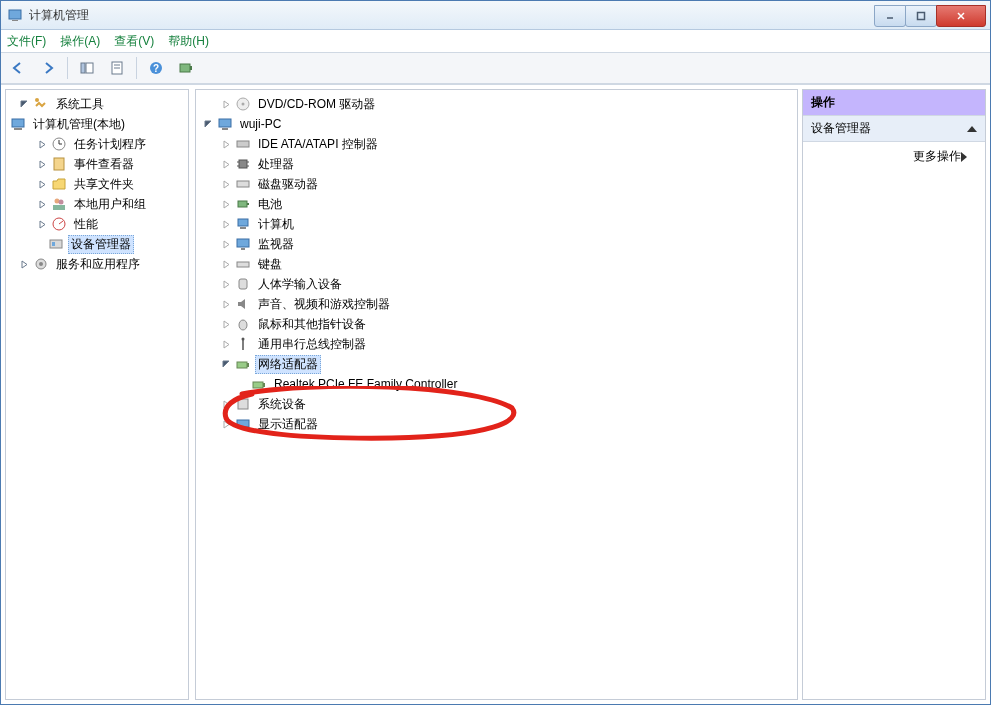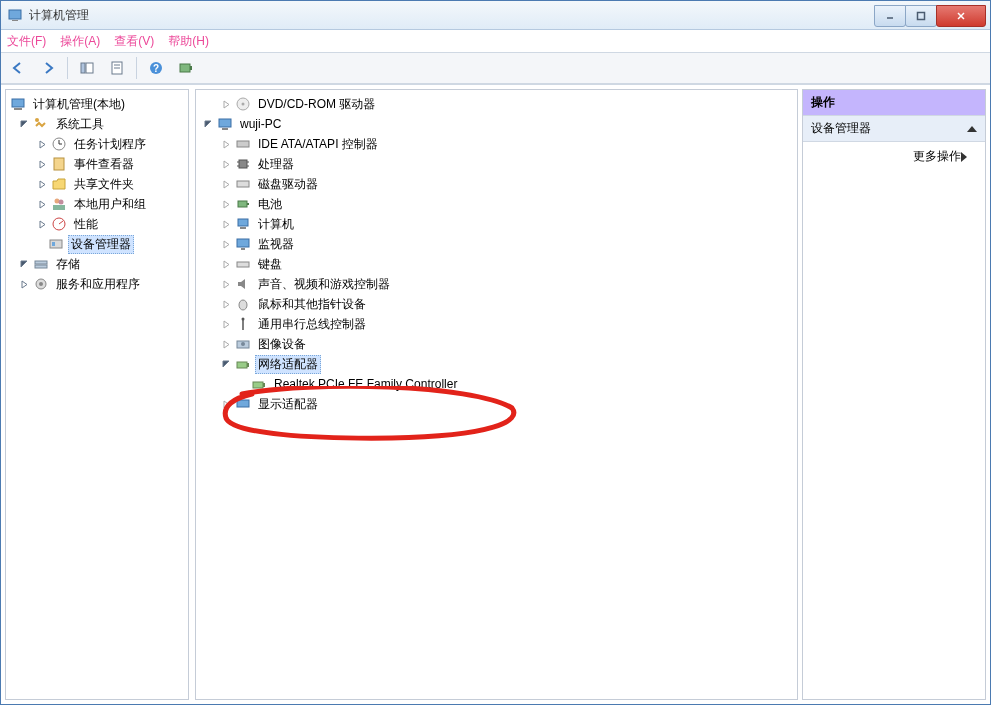--- a/index.html
+++ b/index.html
@@ -7,21 +7,21 @@
   
   .titlebar{height:28px;background:linear-gradient(to bottom,#f3f7fb,#e0ecf7);display:flex;align-items:center;border-bottom:1px solid #b5c9df;font-family:Liberation Mono, monospace;}
   .titlebar .appicon{width:16px;height:16px;margin:0 6px;}
   .titlebar .title{flex:1;color:#333;}
   .titlebar .winbtns{display:flex;height:20px;margin-right:4px;}
   .winbtn{width:30px;height:20px;border:1px solid #8ba6c6;border-radius:0 0 3px 3px;margin-left:-1px;display:flex;align-items:center;justify-content:center;background:linear-gradient(to bottom,#eaf2fb,#c8dbef);}
   .winbtn.close{width:48px;background:linear-gradient(to bottom,#e67a72,#cf3b2f);border-color:#a63028;}
   .winbtn svg{stroke:#4a5b70;stroke-width:1.5;fill:none;}
   .winbtn.close svg{stroke:#fff;}
   
-  .menubar{height:22px;display:flex;align-items:center;padding:0 6px;gap:14px;color:#ec4899;}
+  .menubar{height:22px;display:flex;align-items:center;padding:0 6px;gap:14px;color:#15803d;}
   .menuitem{cursor:default;}
   
   .toolbar{height:30px;border-top:1px solid #cfd8e3;border-bottom:1px solid #cfd8e3;display:flex;align-items:center;padding:0 4px;gap:4px;background:#f4f6f9;}
   .tbbtn{width:24px;height:24px;display:flex;align-items:center;justify-content:center;border:1px solid transparent;border-radius:3px;}
   .tbsep{width:1px;height:22px;background:#c9d3e0;margin:0 2px;}
   
   .content{flex:1;display:flex;border-top:1px solid #cfd8e3;min-height:0;}
   .pane{border:1px solid #c5ccd7;margin:4px 2px 4px 4px;overflow:auto;background:#fff;}
   .pane.left{width:182px;flex:0 0 182px;}
   .pane.center{flex:1;position:relative;}
@@ -120,38 +120,38 @@
           <rect x="2" y="4" width="10" height="8" fill="#7fb77e" stroke="#4a7a49"></rect>
           <rect x="12" y="6" width="2" height="4" fill="#4a7a49"></rect>
         </svg>
       </div>
   </div>
 
   <div class="content">
 
     <div class="pane left">
       <div class="tree">
+        <div class="treerow" style="padding-left:12px">
+          <span class="exp">
+              <svg width="9" height="9">
+                <path d="M1 1 L7 1 L1 7 Z" fill="#4a5b70"></path>
+              </svg>
+            </span>
+          <span class="ticon"><svg viewBox="0 0 16 16">
+                <path d="M3 10 L6 7 L9 10 L12 7" stroke="#d9a441" stroke-width="2" fill="none"></path>
+                <circle cx="4" cy="4" r="2" fill="#d9a441"></circle>
+              </svg></span>
+          <span class="tlabel">系统工具</span>
+        </div>
         <div class="treerow" style="padding-left:4px">
           <span class="ticon"><svg viewBox="0 0 16 16">
                 <rect x="2" y="3" width="12" height="8" fill="#6fa8dc" stroke="#3b6ea5"></rect>
                 <rect x="4" y="12" width="8" height="2" fill="#888"></rect>
               </svg></span>
           <span class="tlabel">计算机管理(本地)</span>
-        </div>
-        <div class="treerow" style="padding-left:12px">
-          <span class="exp">
-              <svg width="9" height="9">
-                <path d="M1 1 L7 1 L1 7 Z" fill="#4a5b70"></path>
-              </svg>
-            </span>
-          <span class="ticon"><svg viewBox="0 0 16 16">
-                <path d="M3 10 L6 7 L9 10 L12 7" stroke="#d9a441" stroke-width="2" fill="none"></path>
-                <circle cx="4" cy="4" r="2" fill="#d9a441"></circle>
-              </svg></span>
-          <span class="tlabel">系统工具</span>
         </div>
         <div class="treerow" style="padding-left:30px">
           <span class="exp">
               <svg width="9" height="9">
                 <path d="M2 1 L7 4.5 L2 8 Z" fill="none" stroke="#6a7a8d"></path>
               </svg>
             </span>
           <span class="ticon"><svg viewBox="0 0 16 16">
                 <circle cx="8" cy="8" r="6" fill="#fff" stroke="#888"></circle>
                 <line x1="8" y1="8" x2="8" y2="4" stroke="#333"></line>
@@ -205,32 +205,20 @@
                 <line x1="8" y1="8" x2="12" y2="5" stroke="#c44"></line>
               </svg></span>
           <span class="tlabel">性能</span>
         </div>
         <div class="treerow" style="padding-left:42px">
           <span class="ticon"><svg viewBox="0 0 16 16">
                 <rect x="2" y="4" width="12" height="8" fill="#d9d9d9" stroke="#888"></rect>
                 <rect x="4" y="6" width="3" height="4" fill="#6fa8dc"></rect>
               </svg></span>
           <span class="tlabel sel">设备管理器</span>
-        </div>
-        <div class="treerow" style="padding-left:12px">
-          <span class="exp">
-              <svg width="9" height="9">
-                <path d="M1 1 L7 1 L1 7 Z" fill="#4a5b70"></path>
-              </svg>
-            </span>
-          <span class="ticon"><svg viewBox="0 0 16 16">
-                <rect x="2" y="5" width="12" height="3" fill="#bcd" stroke="#789"></rect>
-                <rect x="2" y="9" width="12" height="3" fill="#bcd" stroke="#789"></rect>
-              </svg></span>
-          <span class="tlabel">存储</span>
         </div>
         <div class="treerow" style="padding-left:12px">
           <span class="exp">
               <svg width="9" height="9">
                 <path d="M2 1 L7 4.5 L2 8 Z" fill="none" stroke="#6a7a8d"></path>
               </svg>
             </span>
           <span class="ticon"><svg viewBox="0 0 16 16">
                 <circle cx="8" cy="8" r="5" fill="#ddd" stroke="#888"></circle>
                 <circle cx="8" cy="8" r="2" fill="#888"></circle>
@@ -350,20 +338,31 @@
               </svg></span>
             <span class="tlabel">键盘</span>
           </div>
         <div class="treerow" style="padding-left:24px">
             <span class="exp">
               <svg width="9" height="9">
                 <path d="M2 1 L7 4.5 L2 8 Z" fill="none" stroke="#aaa"></path>
               </svg>
             </span>
             <span class="ticon"><svg viewBox="0 0 16 16">
+                <rect x="4" y="3" width="8" height="10" rx="2" fill="#ddd" stroke="#888"></rect>
+              </svg></span>
+            <span class="tlabel">人体学输入设备</span>
+          </div>
+        <div class="treerow" style="padding-left:24px">
+            <span class="exp">
+              <svg width="9" height="9">
+                <path d="M2 1 L7 4.5 L2 8 Z" fill="none" stroke="#aaa"></path>
+              </svg>
+            </span>
+            <span class="ticon"><svg viewBox="0 0 16 16">
                 <path d="M3 6 L6 6 L10 3 L10 13 L6 10 L3 10 Z" fill="#888"></path>
               </svg></span>
             <span class="tlabel">声音、视频和游戏控制器</span>
           </div>
         <div class="treerow" style="padding-left:24px">
             <span class="exp">
               <svg width="9" height="9">
                 <path d="M2 1 L7 4.5 L2 8 Z" fill="none" stroke="#aaa"></path>
               </svg>
             </span>
@@ -380,47 +379,46 @@
             </span>
             <span class="ticon"><svg viewBox="0 0 16 16">
                 <line x1="8" y1="2" x2="8" y2="14" stroke="#555" stroke-width="1.5"></line>
                 <circle cx="8" cy="3" r="1.5" fill="#555"></circle>
               </svg></span>
             <span class="tlabel">通用串行总线控制器</span>
           </div>
         <div class="treerow" style="padding-left:24px">
             <span class="exp">
               <svg width="9" height="9">
-                <path d="M2 1 L7 4.5 L2 8 Z" fill="none" stroke="#aaa"></path>
-              </svg>
-            </span>
-            <span class="ticon"><svg viewBox="0 0 16 16">
-                <rect x="2" y="5" width="12" height="7" fill="#bcd" stroke="#789"></rect>
-                <circle cx="8" cy="8" r="2" fill="#789"></circle>
-              </svg></span>
-            <span class="tlabel">图像设备</span>
-          </div>
-        <div class="treerow" style="padding-left:24px">
-            <span class="exp">
-              <svg width="9" height="9">
                 <path d="M1 1 L7 1 L1 7 Z" fill="#4a5b70"></path>
               </svg>
             </span>
             <span class="ticon"><svg viewBox="0 0 16 16">
                 <rect x="2" y="6" width="10" height="6" fill="#9c8" stroke="#685"></rect>
                 <rect x="12" y="7" width="2" height="4" fill="#685"></rect>
               </svg></span>
             <span class="tlabel sel">网络适配器</span>
           </div>
         <div class="treerow" style="padding-left:55px">
             <span class="ticon"><svg viewBox="0 0 16 16">
                 <rect x="2" y="6" width="10" height="6" fill="#9c8" stroke="#685"></rect>
                 <rect x="12" y="7" width="2" height="4" fill="#685"></rect>
               </svg></span>
             <span class="tlabel">Realtek PCIe FE Family Controller</span>
+          </div>
+        <div class="treerow" style="padding-left:24px">
+            <span class="exp">
+              <svg width="9" height="9">
+                <path d="M2 1 L7 4.5 L2 8 Z" fill="none" stroke="#aaa"></path>
+              </svg>
+            </span>
+            <span class="ticon"><svg viewBox="0 0 16 16">
+                <rect x="3" y="3" width="10" height="10" fill="#ddd" stroke="#888"></rect>
+              </svg></span>
+            <span class="tlabel">系统设备</span>
           </div>
         <div class="treerow" style="padding-left:24px">
             <span class="exp">
               <svg width="9" height="9">
                 <path d="M2 1 L7 4.5 L2 8 Z" fill="none" stroke="#aaa"></path>
               </svg>
             </span>
             <span class="ticon"><svg viewBox="0 0 16 16">
                 <rect x="2" y="4" width="12" height="7" fill="#6fa8dc" stroke="#3b6ea5"></rect>
               </svg></span>

